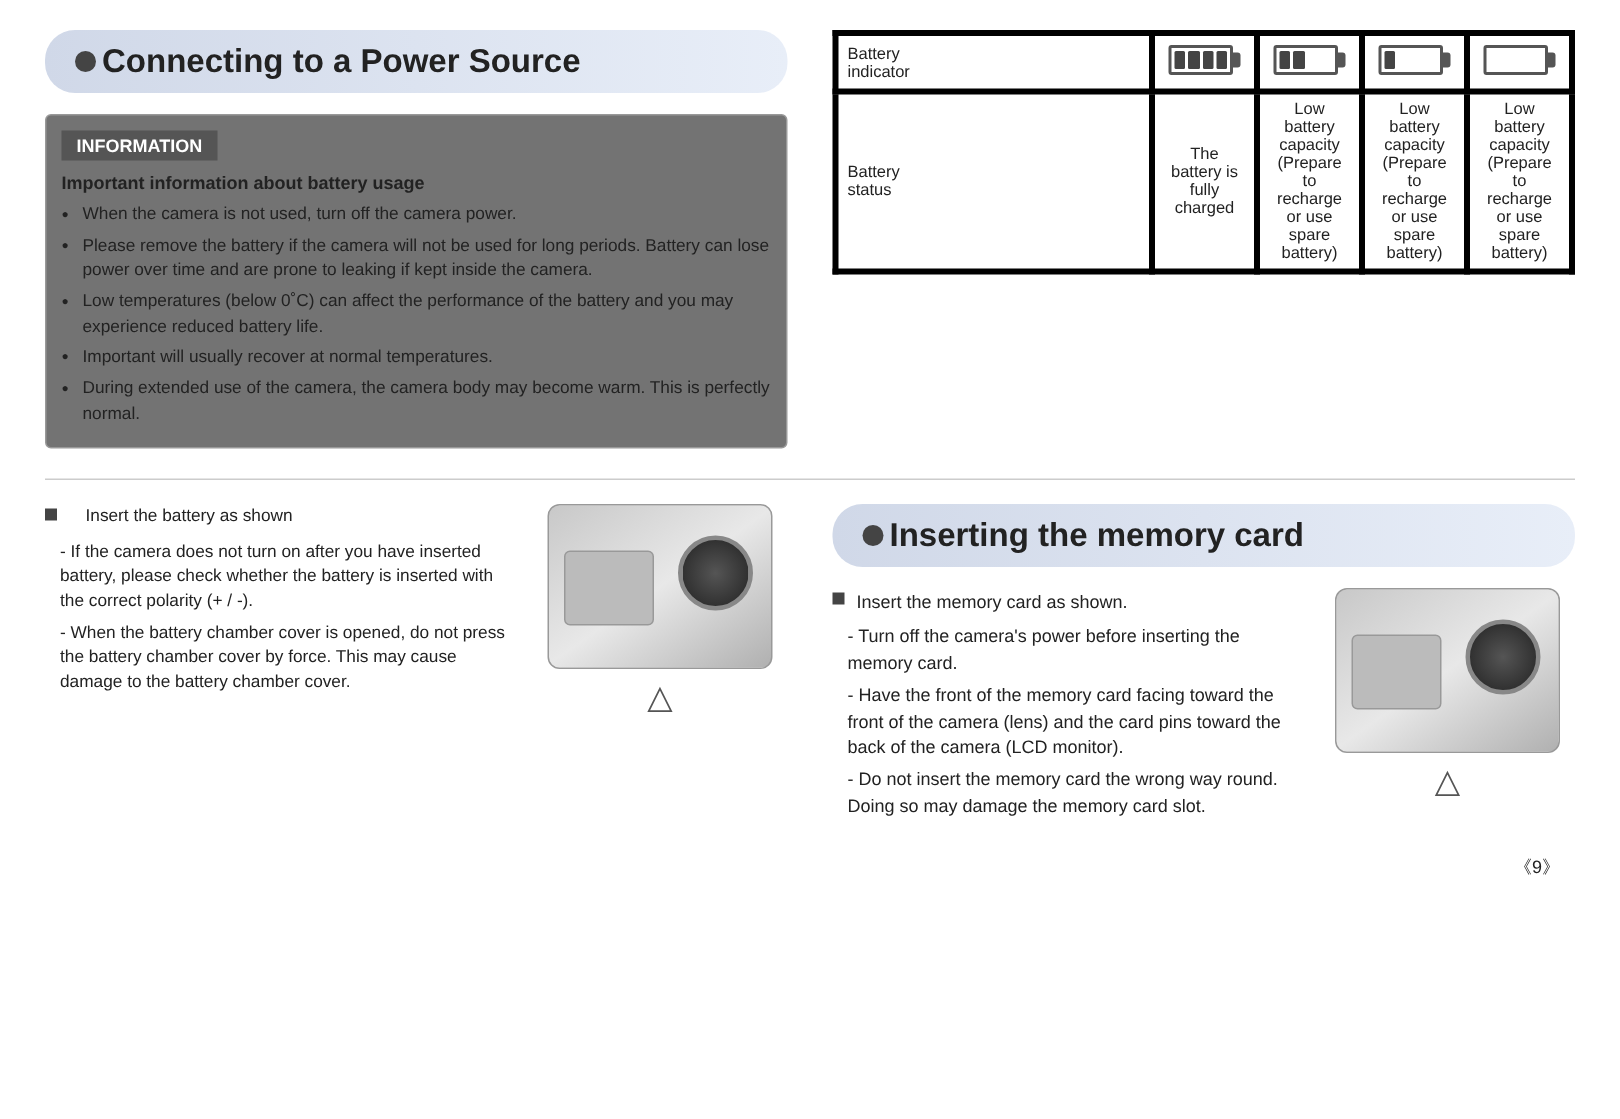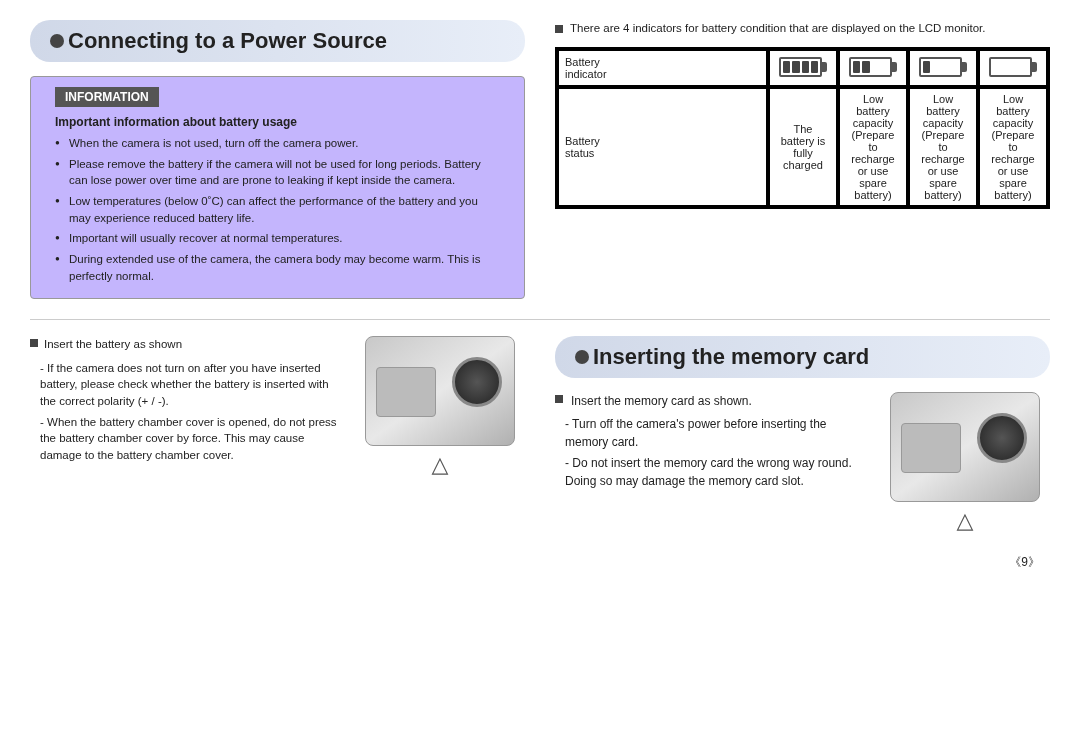--- a/index.html
+++ b/index.html
@@ -45,22 +45,22 @@
       background: #444;
       border-radius: 50%;
       display: inline-block;
       flex-shrink: 0;
     }
 
     
     .info-box {
       border: 1px solid #999;
       border-radius: 4px;
-      padding: 10px 24px;
-      background: #c4b5fd;
+      padding: 10px 10px;
+      background: #737373;
     }
     .info-box .info-header {
       background: #555;
       color: #fff;
       font-weight: bold;
       font-size: 12px;
       padding: 3px 10px;
       display: inline-block;
       margin-bottom: 8px;
     }
@@ -183,21 +183,21 @@
       gap: 16px;
       align-items: flex-start;
     }
     .battery-text {
       flex: 1;
       font-size: 11.5px;
       line-height: 1.5;
     }
     .battery-text .main-bullet {
       display: flex;
-      gap: 2px;
+      gap: 15px;
       margin-bottom: 6px;
     }
     .battery-text .sq-bullet {
       display: inline-block;
       width: 8px;
       height: 8px;
       background: #444;
       margin-right: 4px;
       vertical-align: middle;
       flex-shrink: 0;
@@ -315,24 +315,20 @@
         <li>When the camera is not used, turn off the camera power.</li>
         <li>Please remove the battery if the camera will not be used for long periods. Battery can lose power over time and are prone to leaking if kept inside the camera.</li>
         <li>Low temperatures (below 0˚C) can affect the performance of the battery and you may experience reduced battery life.</li>
         <li>Important will usually recover at normal temperatures.</li>
         <li>During extended use of the camera, the camera body may become warm. This is perfectly normal.</li>
       </ul>
     </div>
   </div>
 
   <div class="right-col">
-    <p class="battery-intro">
-      <span class="square-bullet"></span>
-      <span>There are 4 indicators for battery condition that are displayed on the LCD monitor.</span>
-    </p>
 
     <table class="battery-table">
       <tbody>
           <tr>
         <td class="label-cell">Battery<br>indicator</td>
 
         <td class="battery-icon-cell">
           <div class="batt-icon">
             <div class="batt-body">
               <div class="batt-segments">
@@ -432,20 +428,21 @@
       <span>Inserting the memory card</span>
     </div>
     <div class="memory-content">
       <div class="memory-text">
         <div class="main-bullet">
           <span class="sq-bullet"></span>
           <span>Insert the memory card as shown.</span>
         </div>
         <div class="sub-items">
           <p>- Turn off the camera's power before inserting the memory card.</p>
+          <p>- Have the front of the memory card facing toward the front of the camera (lens) and the card pins toward the back of the camera (LCD monitor).</p>
           <p>- Do not insert the memory card the wrong way round. Doing so may damage the memory card slot.</p>
         </div>
       </div>
       <div class="camera-img">
         <div class="camera-box">
           <div class="camera-body-detail"></div>
           <div class="camera-lens"></div>
         </div>
         <div class="camera-arrow">△</div>
       </div>

